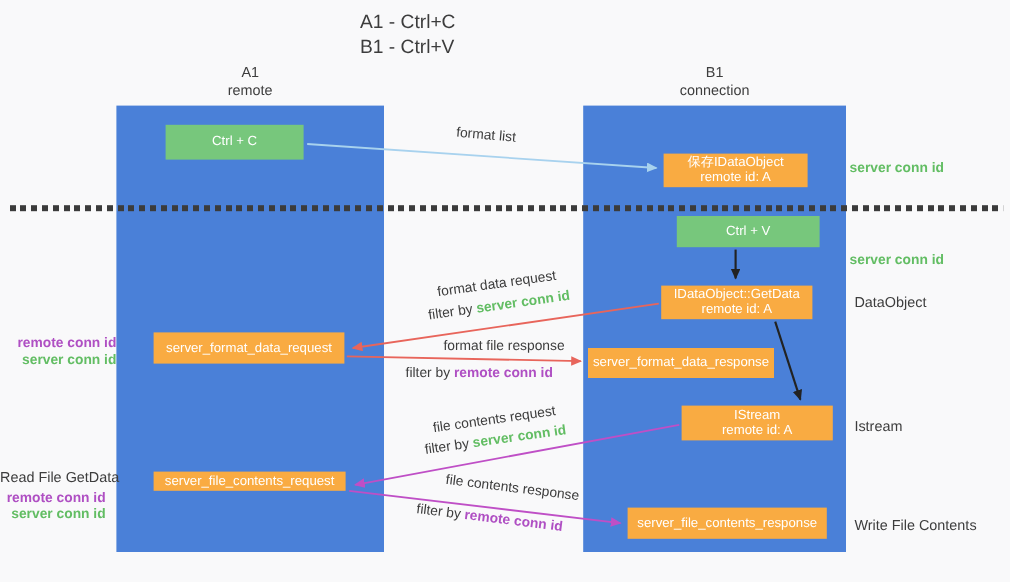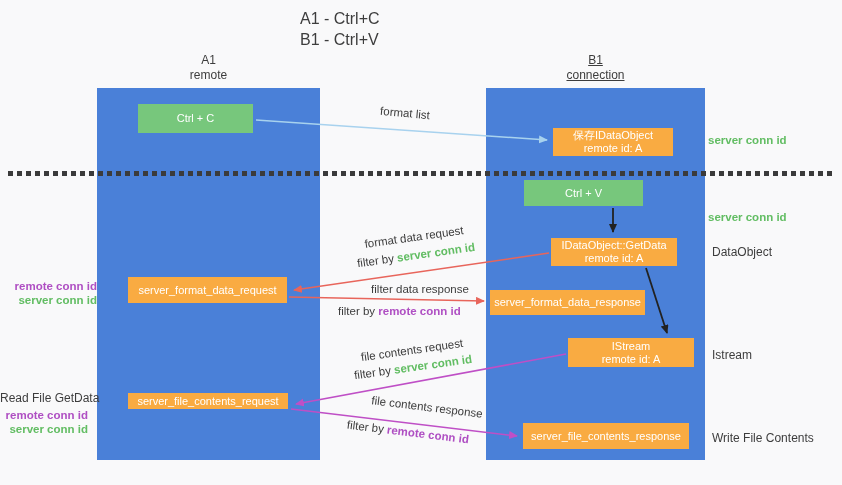--- a/index.html
+++ b/index.html
@@ -5,37 +5,37 @@
   html,body{margin:0;padding:0;}
   body{font-family:"Liberation Sans",sans-serif;background:#e8e8e8;}
   .canvas{position:relative;width:842px;height:485px;background:var(--bg,#f9f9fa);overflow:hidden;}
 
   .title{position:absolute;left:300px;top:8px;width:240px;
          font-size:16px;line-height:21px;color:var(--text-dark,#3d3d3d);}
 
   .col-header{position:absolute;top:53px;text-align:center;font-size:12px;line-height:15px;
               color:var(--text-dark,#3d3d3d);}
   .col-header.left{left:97px;width:223px;}
-  .col-header.right{left:486px;width:219px;text-decoration:underline;}
+  .col-header.right{left:486px;width:219px;}
 
   .column{position:absolute;top:88px;height:372px;background:var(--column-blue,#4a80d8);z-index:1;}
   .column.left{left:97px;width:223px;}
   .column.right{left:486px;width:219px;}
 
   .dotted-line{position:absolute;left:8px;top:171px;width:828px;height:5px;z-index:3;
     background-image:repeating-linear-gradient(90deg,var(--divider-dark,#3b3b3b) 0 5px,transparent 5px 9px);}
 
   .node{position:absolute;z-index:4;display:flex;flex-direction:column;align-items:center;
         justify-content:center;color:#fff;font-size:11px;line-height:13px;text-align:center;}
   .node.green{background:var(--node-green,#77c77c);}
   .node.orange{background:var(--node-orange,#f9ab42);}
 
   .n-ctrl-c{left:138px;top:104px;width:115px;height:29px;}
   .n-save{left:553px;top:128px;width:120px;height:28px;text-align:right;}
-  .n-ctrl-v{left:524px;top:180px;width:119px;height:26px;}
+  .n-ctrl-v{left:564px;top:180px;width:119px;height:26px;}
   .n-getdata{left:551px;top:238px;width:126px;height:28px;}
   .n-fmt-req{left:128px;top:277px;width:159px;height:26px;}
   .n-fmt-resp{left:490px;top:290px;width:155px;height:25px;}
   .n-istream{left:568px;top:338px;width:126px;height:29px;}
   .n-file-req{left:128px;top:393px;width:160px;height:16px;}
   .n-file-resp{left:523px;top:423px;width:166px;height:26px;}
 
   .svg-layer{position:absolute;left:0;top:0;z-index:5;pointer-events:none;}
 
   .alabel{position:absolute;z-index:6;font-size:11.5px;color:var(--text-dark,#3d3d3d);
@@ -130,21 +130,21 @@
     <div>server_file_contents_response</div>
   </div>
 
   <div class="alabel rot-p5" style="left:370px;top:107px;width:70px;">format list</div>
 
   <div class="alabel rot-m8" style="left:352px;top:231px;width:124px;">format data request</div>
   <div class="alabel rot-m8" style="left:346px;top:249px;width:140px;">
     <span>filter by </span><span class="key-green">server conn id</span>
   </div>
 
-  <div class="alabel" style="left:360px;top:283px;width:120px;">filter data response</div>
+  <div class="alabel" style="left:360px;top:283px;width:120px;">format file response</div>
   <div class="alabel" style="left:338px;top:305px;width:122px;">
     <span>filter by </span><span class="key-purple">remote conn id</span>
   </div>
 
   <div class="alabel rot-m8" style="left:356px;top:344px;width:112px;">file contents request</div>
   <div class="alabel rot-m8" style="left:348px;top:361px;width:130px;">
     <span>filter by </span><span class="key-green">server conn id</span>
   </div>
 
   <div class="alabel rot-p7" style="left:368px;top:401px;width:118px;">file contents response</div>

